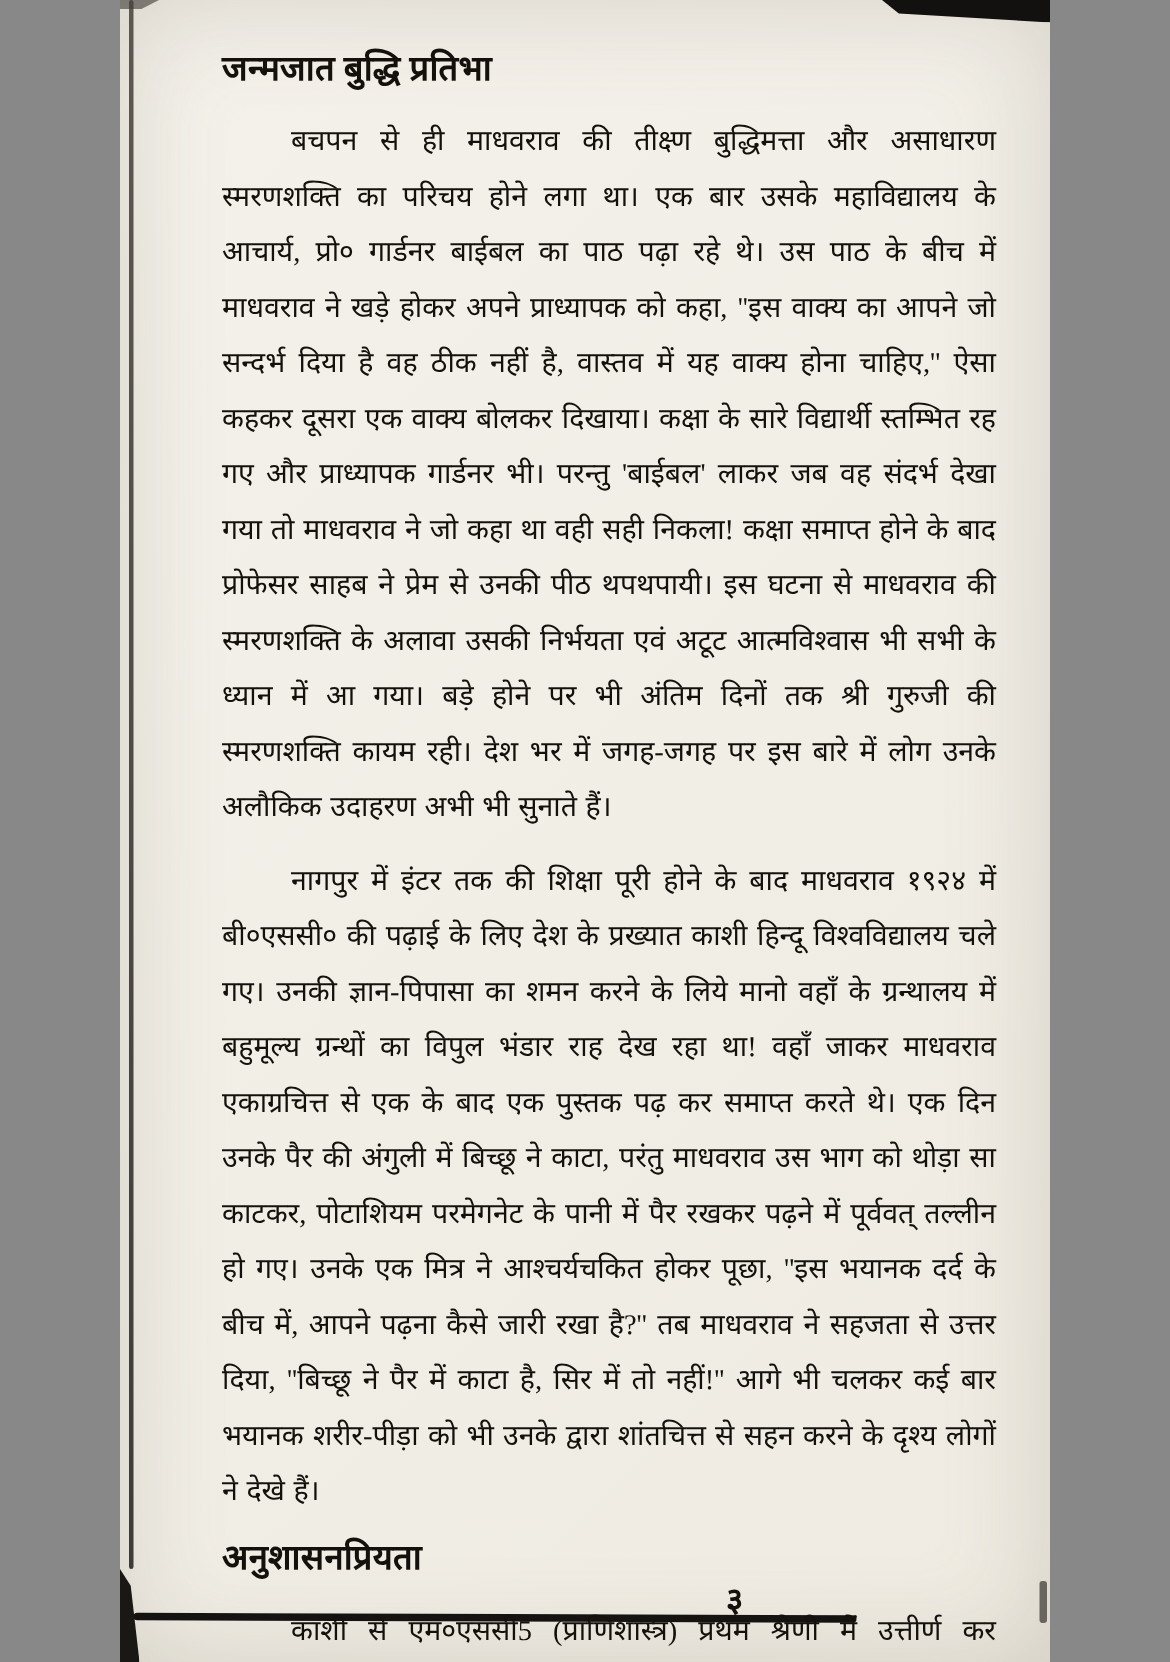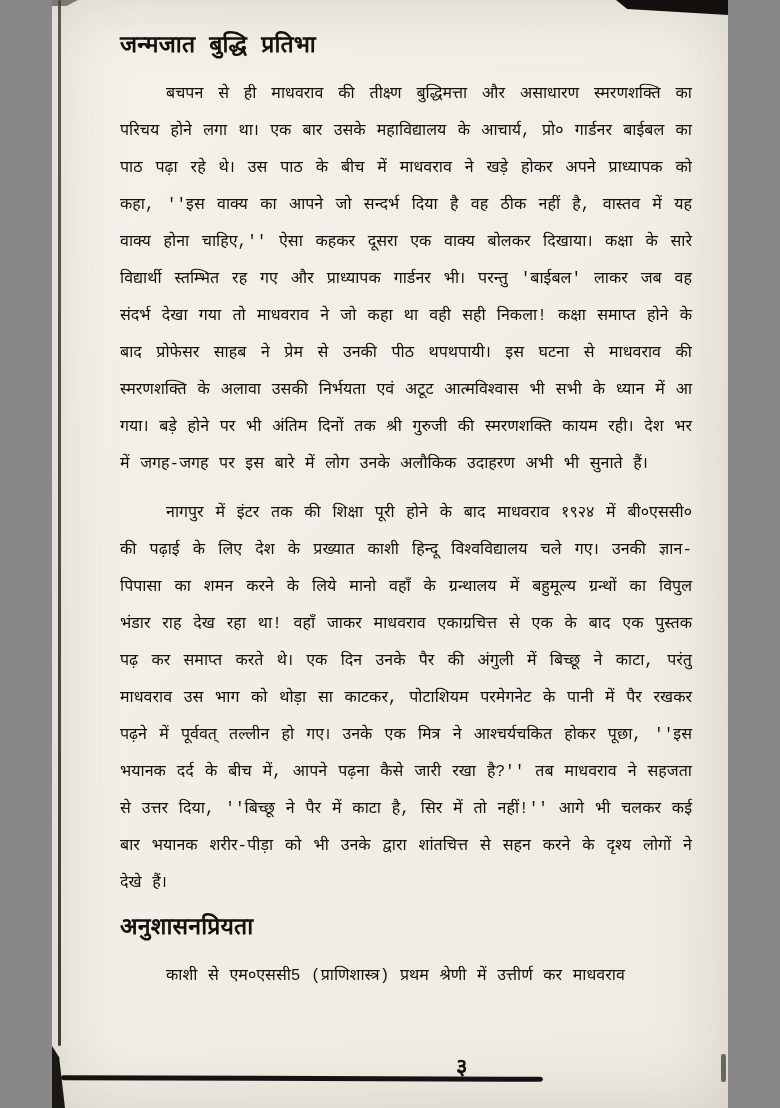--- a/index.html
+++ b/index.html
@@ -2,44 +2,44 @@
 <html lang="hi"><head>
 <meta charset="utf-8">
 <style>
   html, body {
     margin: 0;
     padding: 0;
     background: #888;
   }
   .scan-page {
     position: relative;
-    width: 676px;
+    width: 620px;
     height: 1108px;
     margin: 0 auto;
     background: linear-gradient(135deg, #f4f1ea 0%, #f1eee6 55%, #efebe2 100%);
     box-shadow: inset 0 0 70px rgba(110, 100, 80, 0.22);
     overflow: hidden;
-    font-family: Liberation Mono, monospace;
+    font-family: Liberation Serif, serif;
     color: #14110d;
   }
   .content {
     position: absolute;
     left: 68px;
     right: 36px;
     top: 32px;
   }
   h2.heading {
     font-size: 23px;
     line-height: 28px;
     font-weight: 700;
     margin: 0 0 16px 0;
     letter-spacing: 0.2px;
   }
   p.para {
-    font-size: 16px;
+    font-size: 19px;
     line-height: 37px;
     text-align: justify;
     text-indent: 46px;
     margin: 4px 0 12px 0;
     word-spacing: 1px;
   }
   .page-number {
     position: absolute;
     top: 1050px;
     left: 404px;

